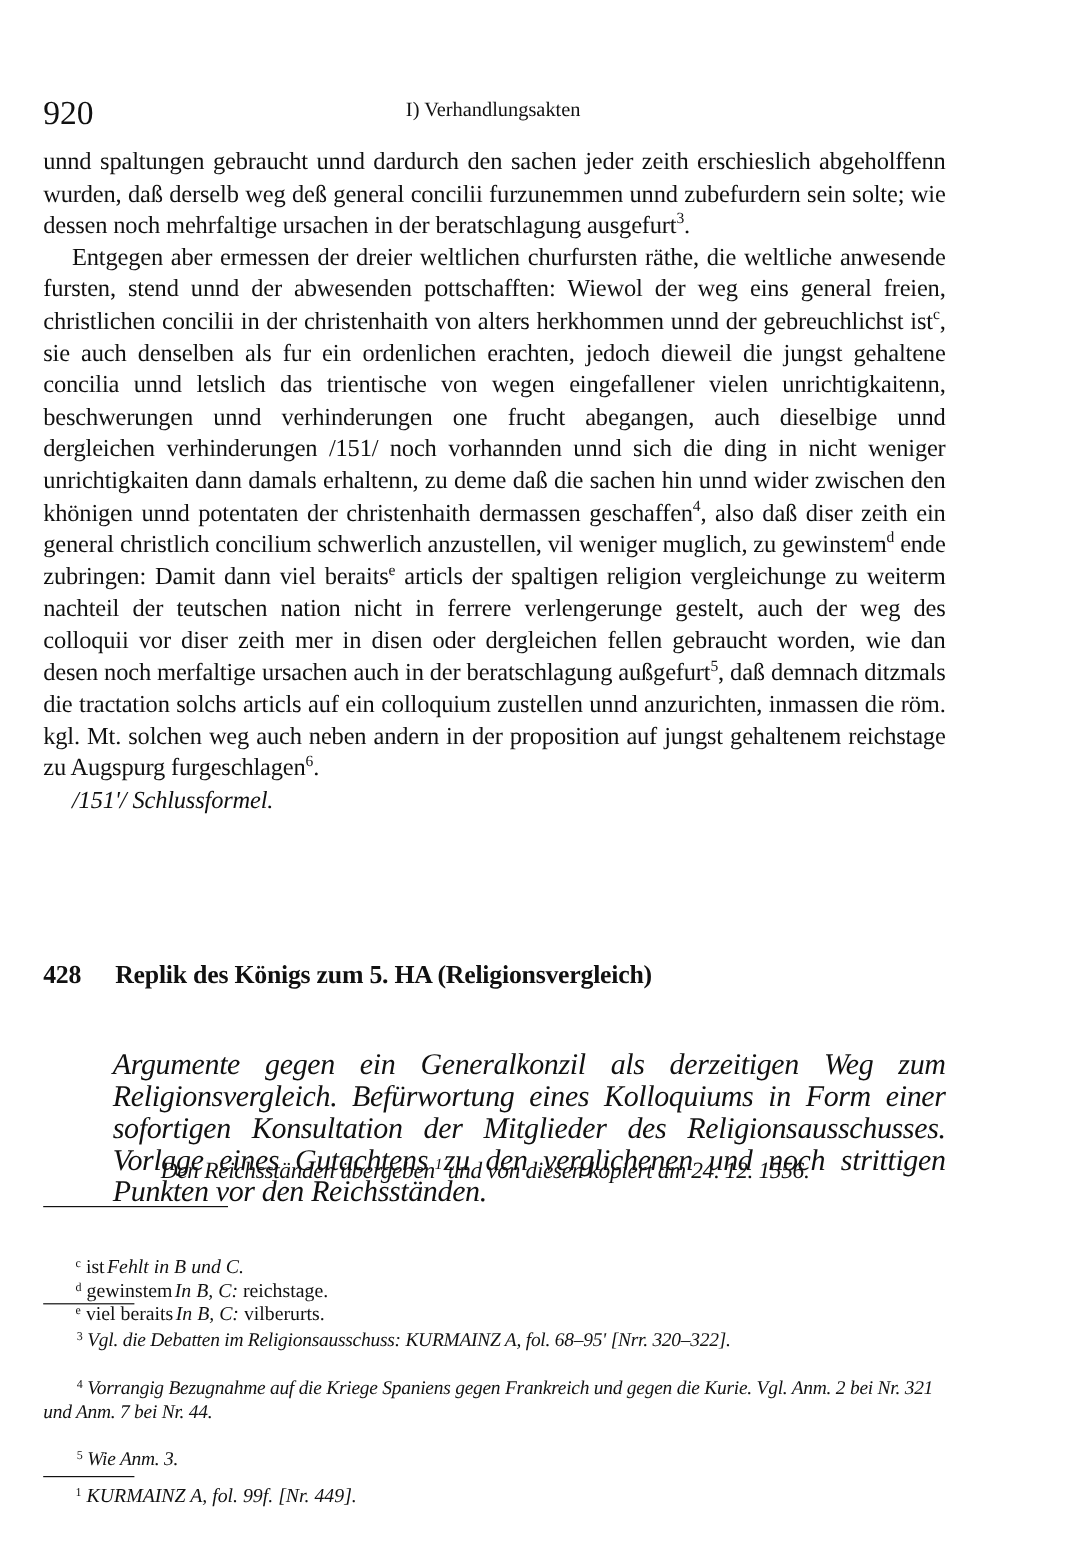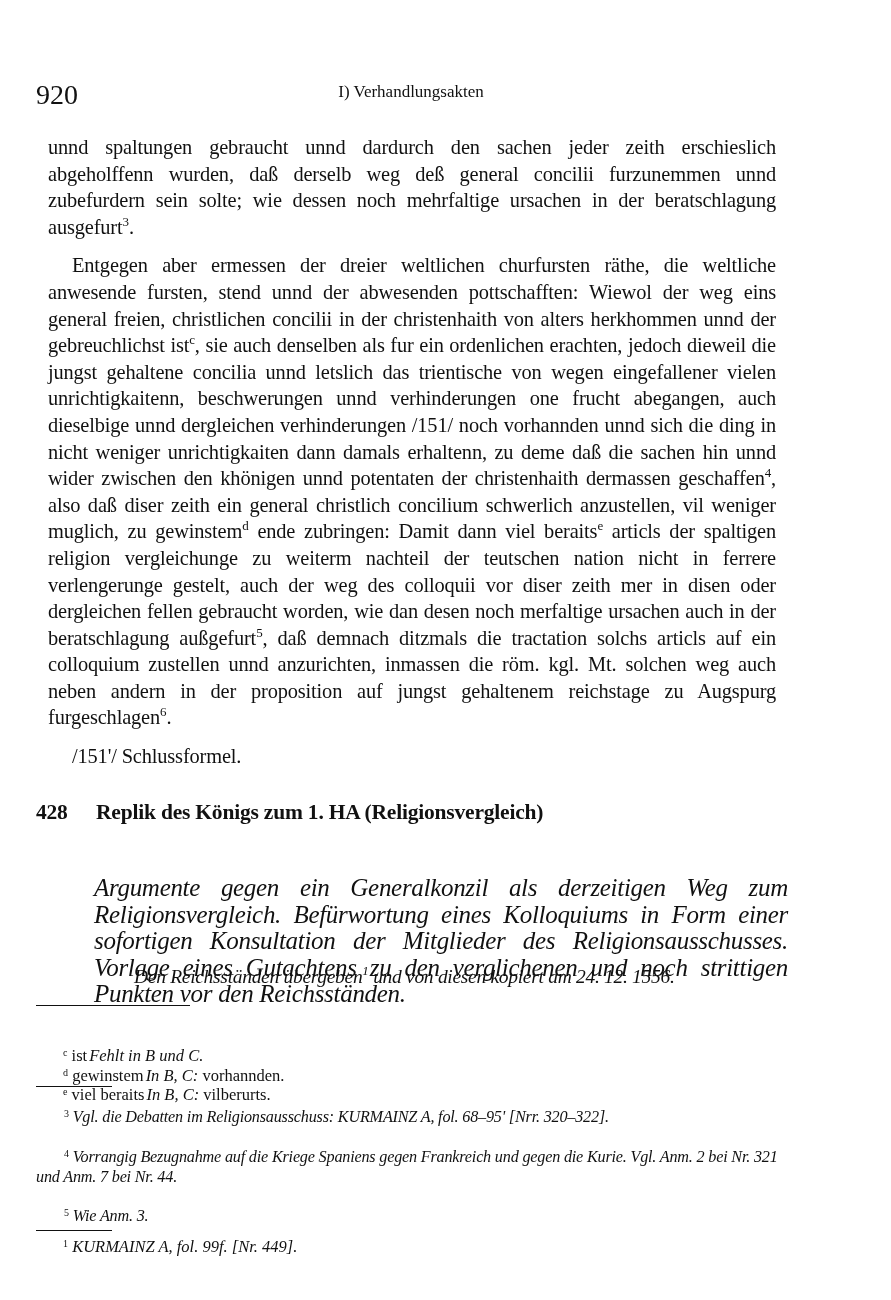--- a/index.html
+++ b/index.html
@@ -8,24 +8,24 @@
     font-family: "Liberation Serif", "DejaVu Serif", serif; color: #111;
   }
   .running-head { position: absolute; top: 79px; left: 36px; width: 750px; height: 28px; }
   .page-number { position: absolute; left: 0; top: 0; font-size: 28px; }
   .head-title { position: absolute; left: 0; right: 0; text-align: center; top: 3px; font-size: 17px; }
 
   .body-text {
     position: absolute; top: 122px; left: 36px; width: 752px;
     font-size: 20.4px; line-height: 26.6px; text-align: justify; letter-spacing: -0.15px;
   }
-  .body-text p { margin: 12px; }
+  .body-text p { margin: 0; }
   .indent { text-indent: 24px; }
   sup { font-size: 13px; line-height: 0; vertical-align: 8px; }
-  .italic { }
+  .italic { font-style: italic; }
 
   .doc-heading {
     position: absolute; top: 800px; left: 36px; font-size: 21.5px; font-weight: bold;
     letter-spacing: -0.2px;
   }
   .doc-heading .num { display: inline-block; width: 60px; }
 
   .summary {
     position: absolute; top: 875px; left: 94px; width: 694px;
     font-size: 25px; line-height: 26.5px; font-style: italic; text-align: justify;
@@ -61,33 +61,33 @@
   <div class="head-title">I) Verhandlungsakten</div>
 </div>
 
 <div class="body-text">
   <p><span>unnd spaltungen gebraucht unnd dardurch den sachen jeder zeith erschieslich abgeholffenn wurden, daß derselb weg deß general concilii furzunemmen unnd zubefurdern sein solte; wie dessen noch mehrfaltige ursachen in der beratschlagung ausgefurt</span><sup>3</sup><span>.</span></p>
   <p class="indent"><span>Entgegen aber ermessen der dreier weltlichen churfursten räthe, die weltliche anwesende fursten, stend unnd der abwesenden pottschafften: Wiewol der weg eins general freien, christlichen concilii in der christenhaith von alters herkhommen unnd der gebreuchlichst ist</span><sup>c</sup><span>, sie auch denselben als fur ein ordenlichen erachten, jedoch dieweil die jungst gehaltene concilia unnd letslich das trientische von wegen eingefallener vielen unrichtigkaitenn, beschwerungen unnd verhinderungen one frucht abegangen, auch dieselbige unnd dergleichen verhinderungen /151/ noch vorhannden unnd sich die ding in nicht weniger unrichtigkaiten dann damals erhaltenn, zu deme daß die sachen hin unnd wider zwischen den khönigen unnd potentaten der christenhaith dermassen geschaffen</span><sup>4</sup><span>, also daß diser zeith ein general christlich concilium schwerlich anzustellen, vil weniger muglich, zu gewinstem</span><sup>d</sup><span> ende zubringen: Damit dann viel beraits</span><sup>e</sup><span> articls der spaltigen religion vergleichunge zu weiterm nachteil der teutschen nation nicht in ferrere verlengerunge gestelt, auch der weg des colloquii vor diser zeith mer in disen oder dergleichen fellen gebraucht worden, wie dan desen noch merfaltige ursachen auch in der beratschlagung außgefurt</span><sup>5</sup><span>, daß demnach ditzmals die tractation solchs articls auf ein colloquium zustellen unnd anzurichten, inmassen die röm. kgl. Mt. solchen weg auch neben andern in der proposition auf jungst gehaltenem reichstage zu Augspurg furgeschlagen</span><sup>6</sup><span>.</span></p>
   <p class="indent italic"><span>/151'/ </span><span>Schlussformel.</span></p>
 </div>
 
 <div class="doc-heading">
-  <span class="num">428</span><span>Replik des Königs zum 1. HA (Religionsvergleich)</span>
+  <span class="num">428</span><span>Replik des Königs zum 5. HA (Religionsvergleich)</span>
 </div>
 
 <div class="summary">Argumente gegen ein Generalkonzil als derzeitigen Weg zum Religionsvergleich. Befürwortung eines Kolloquiums in Form einer sofortigen Konsultation der Mitglieder des Religionsausschusses. Vorlage eines Gutachtens zu den verglichenen und noch strittigen Punkten vor den Reichsständen.</div>
 
 <div class="delivery">
   <span>Den Reichsständen übergeben</span><sup>1</sup><span> und von diesen kopiert am 24. 12. 1556.</span>
 </div>
 
 <div class="rule" style="top:1005px; left:36px; width:154px;"></div>
 <div class="notes-a">
   <div><sup>c</sup> <span>ist</span><i style="padding-left:2px">Fehlt in B und C.</i></div>
-  <div><sup>d</sup> <span>gewinstem</span><i style="padding-left:2px">In B, C:</i><span> vorhannden.</span></div>
+  <div><sup>d</sup> <span>gewinstem</span><i style="padding-left:2px">In B, C:</i><span> reichstage.</span></div>
   <div><sup>e</sup> <span>viel beraits</span><i style="padding-left:2px">In B, C:</i><span> vilberurts.</span></div>
 </div>
 
 <div class="rule" style="top:1086px; left:36px; width:76px;"></div>
 <div class="notes-b">
   <div><sup>3</sup> <span>Vgl. die Debatten im Religionsausschuss: KURMAINZ A, fol. 68–95' [Nrr. 320–322].</span></div>
   <div><sup>4</sup> <span>Vorrangig Bezugnahme auf die Kriege Spaniens gegen Frankreich und gegen die Kurie. Vgl. Anm. 2 bei Nr. 321 und Anm. 7 bei Nr. 44.</span></div>
   <div><sup>5</sup> <span>Wie Anm. 3.</span></div>
 </div>
 

